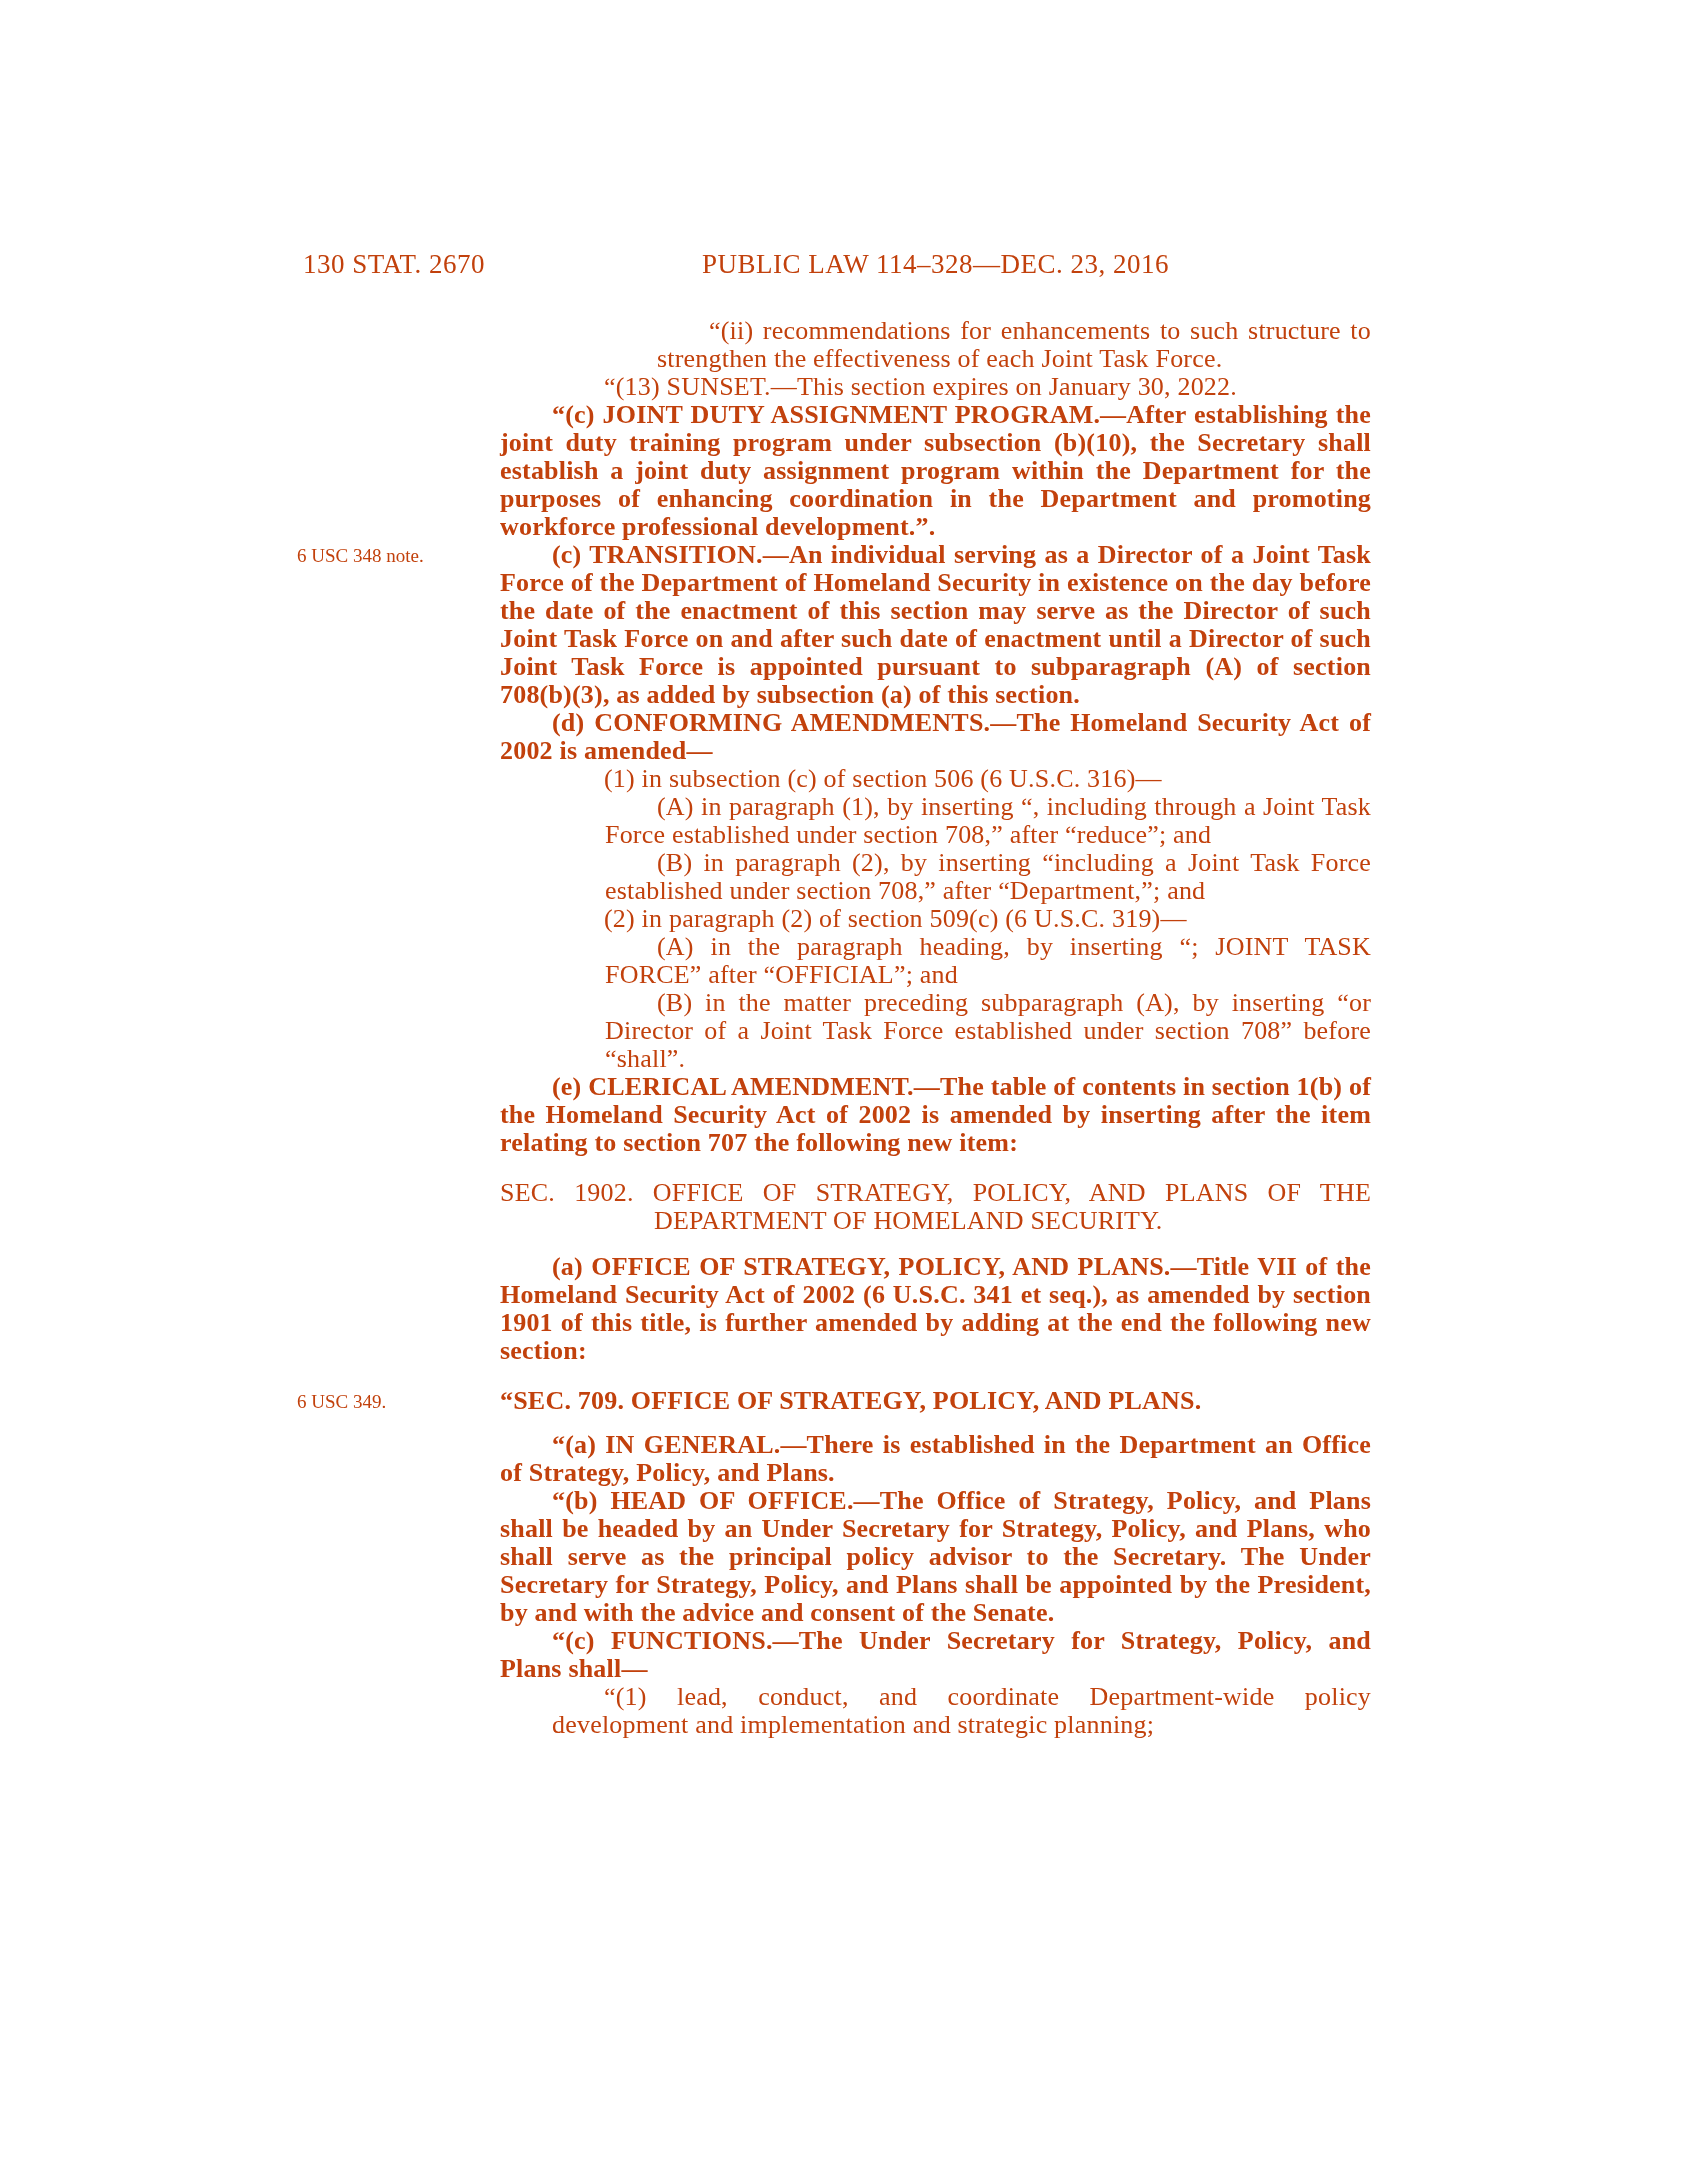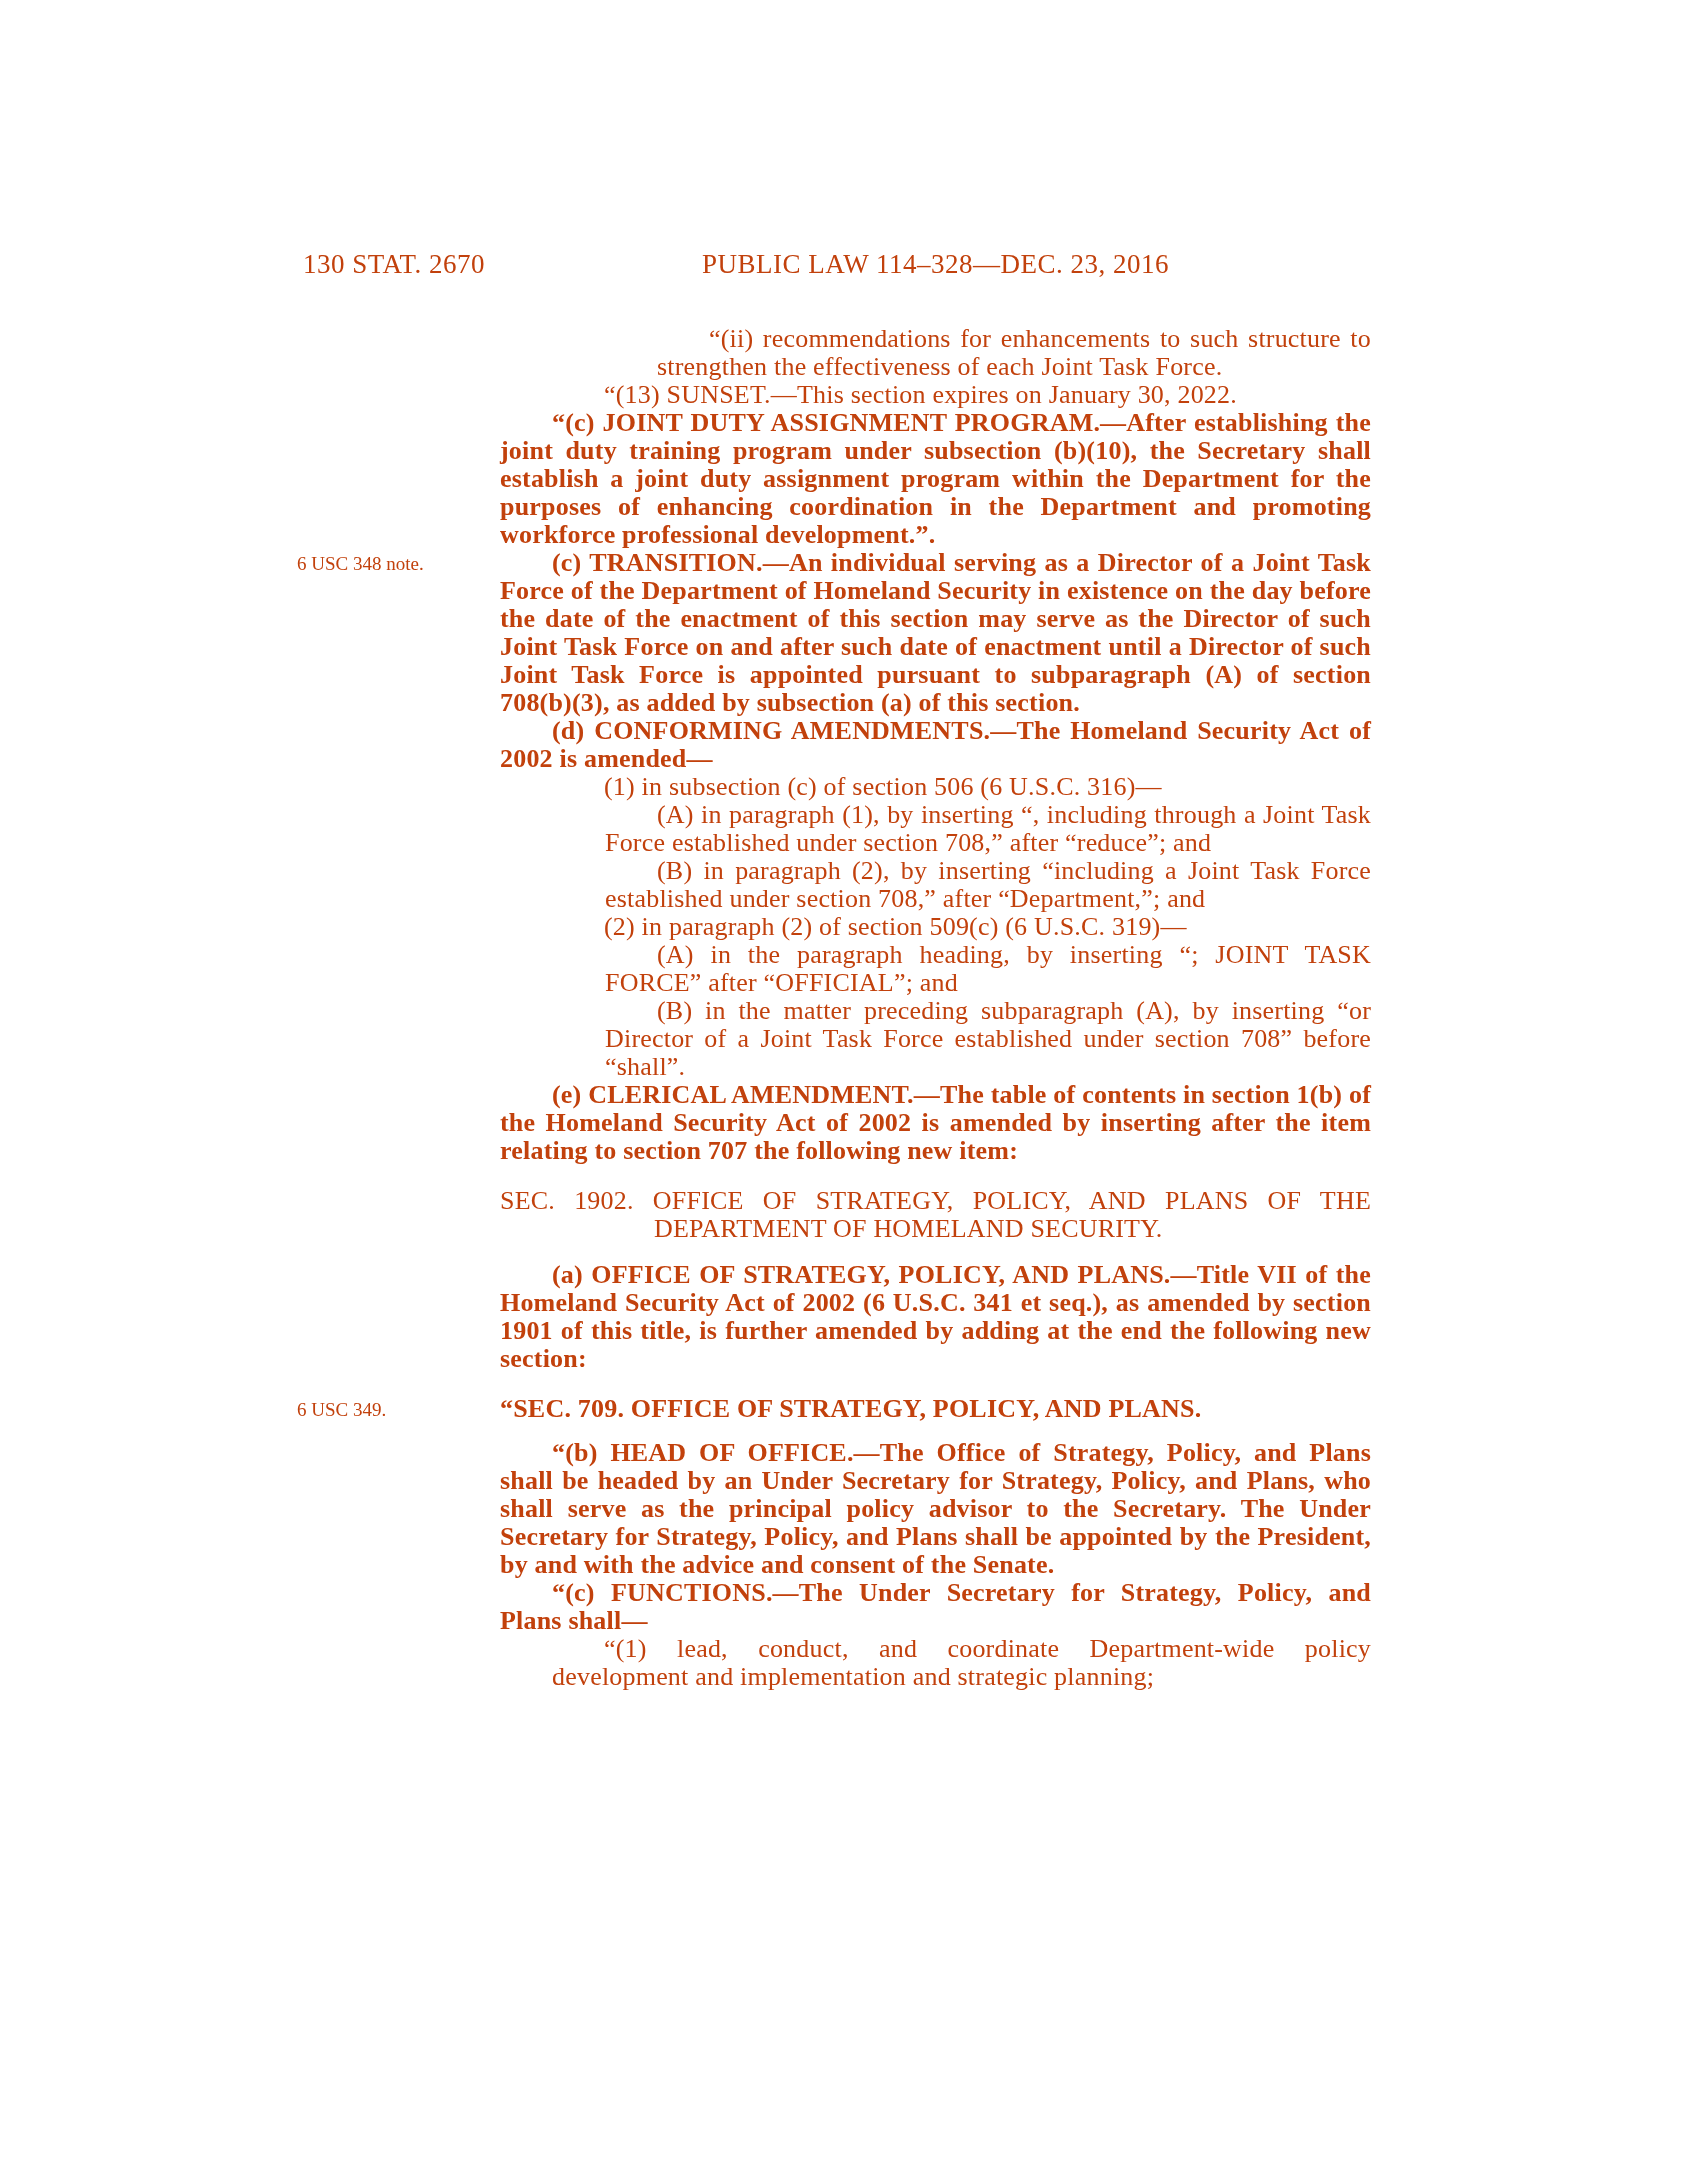--- a/index.html
+++ b/index.html
@@ -42,21 +42,21 @@
     top: 317px;
     width: 871px;
     font-size: 26px;
     line-height: 28px;
     letter-spacing: 0.2px;
   }
   .column p { text-align: justify; }
   .lvl0 { text-indent: 52px; font-weight: bold; }
   .lvl1 { margin-left: 52px;  text-indent: 52px; }
   .lvl2 { margin-left: 105px; text-indent: 52px; }
-  .lvl3 { margin-left: 157px; text-indent: 52px; margin-top: 8px; }
+  .lvl3 { margin-left: 157px; text-indent: 52px; }
   .small-line {
     font-size: 19px;
     line-height: 22px;
     margin: 20px 0 20px 0;
     text-align: left !important;
     text-indent: 0;
   }
   .sec-heading {
     font-weight: normal;
     margin: 22px 0 18px 154px;
@@ -114,20 +114,21 @@
 
     <p class="sec-heading">SEC. 1902. OFFICE OF STRATEGY, POLICY, AND PLANS OF THE DEPARTMENT OF HOMELAND SECURITY.</p>
 
     <p class="lvl0">(a) OFFICE OF STRATEGY, POLICY, AND PLANS.—Title VII of the Homeland Security Act of 2002 (6 U.S.C. 341 et seq.), as amended by section 1901 of this title, is further amended by adding at the end the following new section:</p>
 
     <div class="para-wrap">
       <span class="margin-note">6 USC 349.</span>
       <p class="usc-heading">“SEC. 709. OFFICE OF STRATEGY, POLICY, AND PLANS.</p>
     </div>
 
+    <p class="lvl0">“(a) IN GENERAL.—There is established in the Department an Office of Strategy, Policy, and Plans.</p>
     <p class="lvl0">“(b) HEAD OF OFFICE.—The Office of Strategy, Policy, and Plans shall be headed by an Under Secretary for Strategy, Policy, and Plans, who shall serve as the principal policy advisor to the Secretary. The Under Secretary for Strategy, Policy, and Plans shall be appointed by the President, by and with the advice and consent of the Senate.</p>
     <p class="lvl0">“(c) FUNCTIONS.—The Under Secretary for Strategy, Policy, and Plans shall—</p>
     <p class="lvl1">“(1) lead, conduct, and coordinate Department-wide policy development and implementation and strategic planning;</p>
 
   </main>
 
 </div>
 
 
 </body></html>

